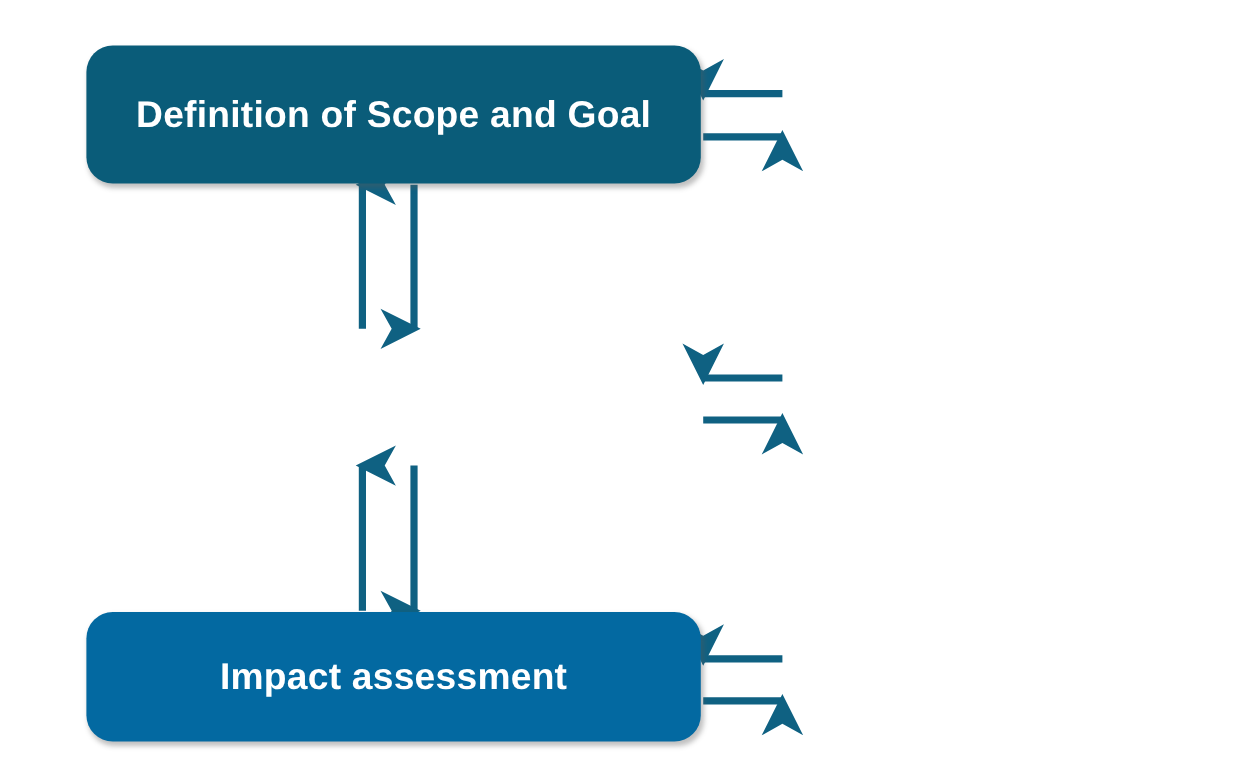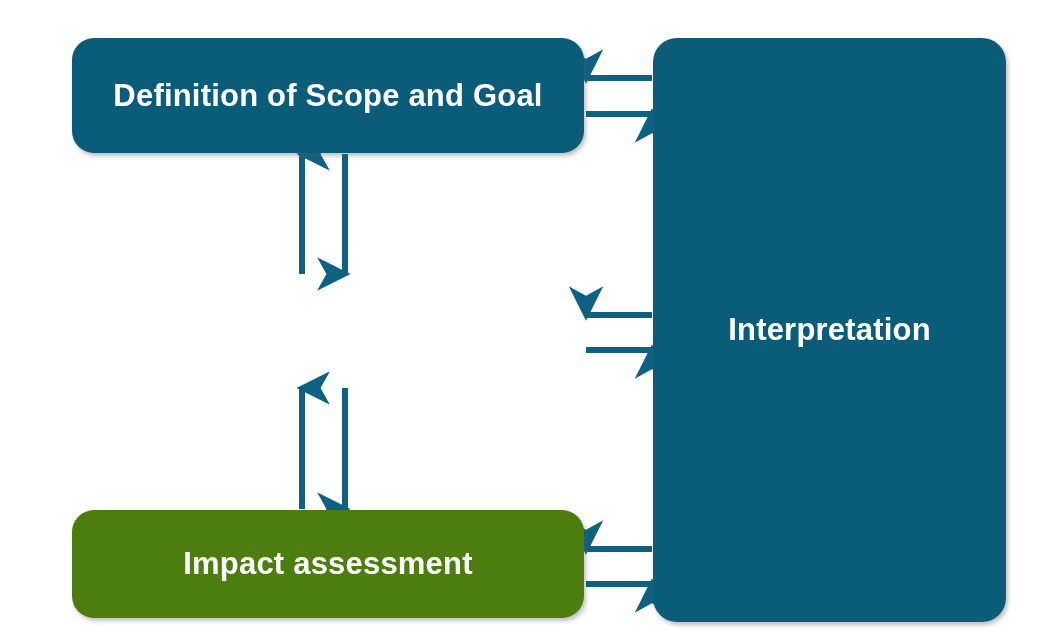--- a/index.html
+++ b/index.html
@@ -110,21 +110,18 @@
 
     <line x1="652" y1="549" x2="586" y2="549" stroke="#0f6182" stroke-width="6" marker-end="url(#arrow-left)"></line>
     <line x1="586" y1="584" x2="652" y2="584" stroke="#0f6182" stroke-width="6" marker-end="url(#arrow-right)"></line>
   </svg>
 
   <div class="node" id="node-scope-goal" style="background: rgb(10, 92, 121); color: rgb(255, 255, 255);">
     <span class="node-label">Definition of Scope and Goal</span>
   </div>
 
 
-  <div class="node" id="node-impact" style="background: #4d7c0f; color: rgb(255, 255, 255);">
+  <div class="node" id="node-impact" style="background: #0369a1; color: rgb(255, 255, 255);">
     <span class="node-label">Impact assessment</span>
   </div>
 
-  <div class="node" id="node-interpretation" style="background: rgb(10, 92, 121); color: rgb(255, 255, 255);">
-    <span class="node-label">Interpretation</span>
-  </div>
 
 </div>
 
 </body></html>

